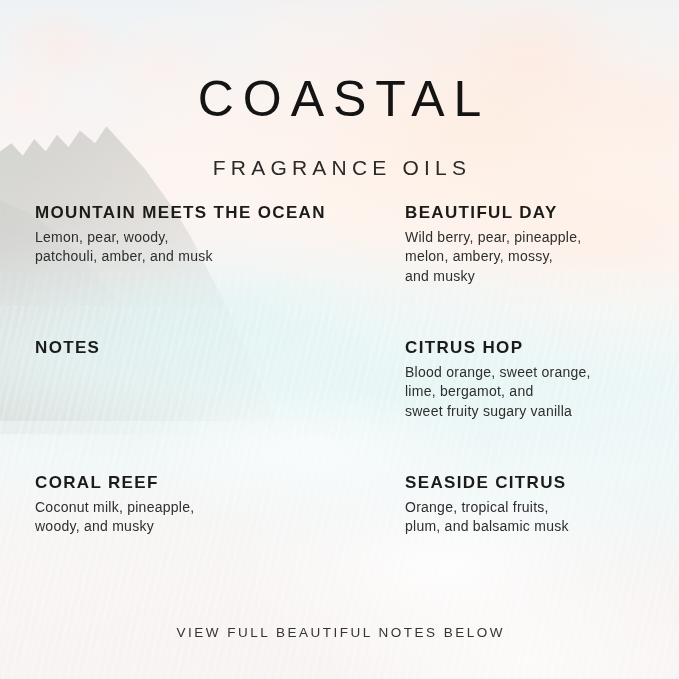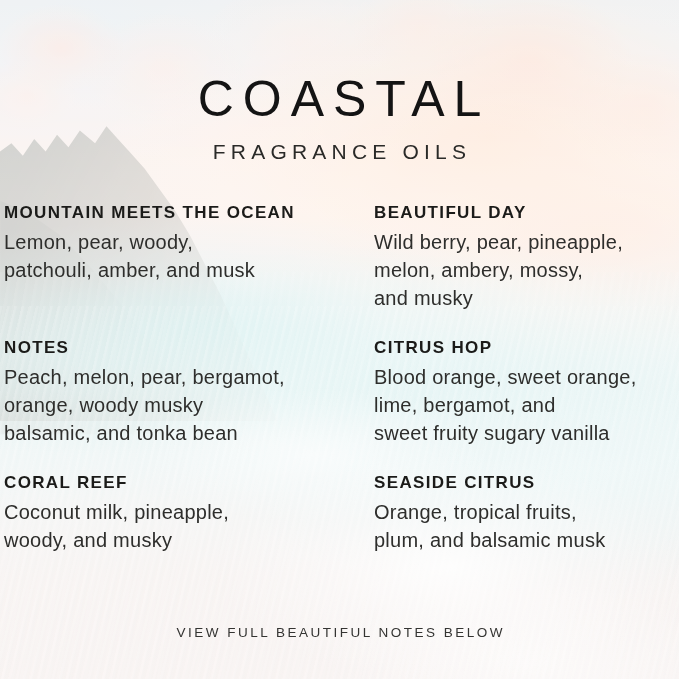--- a/index.html
+++ b/index.html
@@ -213,52 +213,52 @@
   .poster-title {
     font-size: 50px;
     font-weight: 400;
     letter-spacing: 9px;
     line-height: 1;
     margin: 0;
     color: #141414;
     text-indent: 9px;
   }
   .poster-subtitle {
-    margin: 16px 0 0 0;
+    margin: 32px 0 0 0;
     font-size: 21px;
     font-weight: 400;
     letter-spacing: 5.2px;
     color: #2a2a28;
     text-indent: 5px;
   }
 
   .grid {
     position: absolute;
-    left: 4px;
+    left: 35px;
     right: 21px;
     top: 203px;
     display: grid;
     grid-template-columns: 370px 1fr;
     grid-auto-rows: 135px;
   }
 
   .entry {
     padding-right: 10px;
   }
   .entry-name {
     font-size: 17px;
     font-weight: 700;
     letter-spacing: 1.35px;
     color: #1b1b19;
     margin: 0 0 5px 0;
     line-height: 1.15;
     white-space: nowrap;
   }
   .entry-notes {
-    font-size: 20px;
+    font-size: 14px;
     font-weight: 400;
     letter-spacing: 0.25px;
     line-height: 1.42;
     color: #2e2e2c;
     margin: 0;
     white-space: pre-line;
   }
 
   .footer {
     position: absolute;
@@ -306,23 +306,20 @@
 
       <div class="entry">
         <div class="entry-name">BEAUTIFUL DAY</div>
         <div class="entry-notes">Wild berry, pear, pineapple,
 melon, ambery, mossy,
 and musky</div>
       </div>
 
       <div class="entry">
         <div class="entry-name">NOTES</div>
-        <div class="entry-notes">Peach, melon, pear, bergamot,
-orange, woody musky
-balsamic, and tonka bean</div>
       </div>
 
       <div class="entry">
         <div class="entry-name">CITRUS HOP</div>
         <div class="entry-notes">Blood orange, sweet orange,
 lime, bergamot, and
 sweet fruity sugary vanilla</div>
       </div>
 
       <div class="entry">

